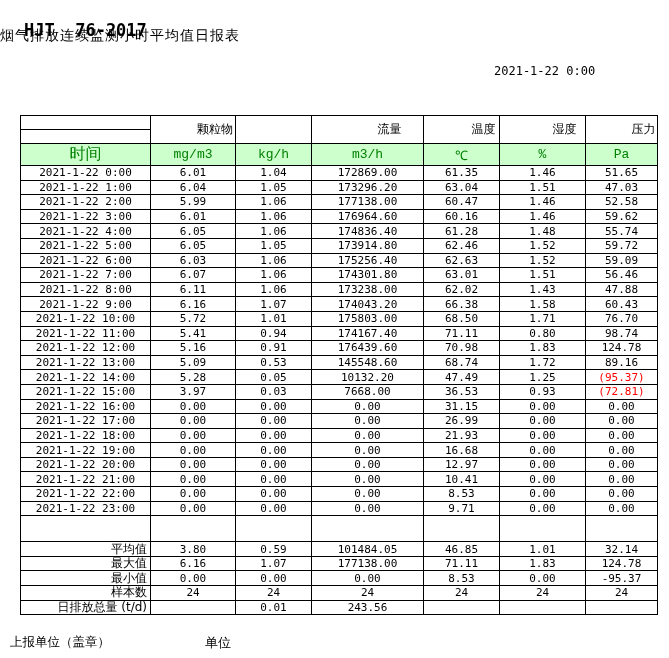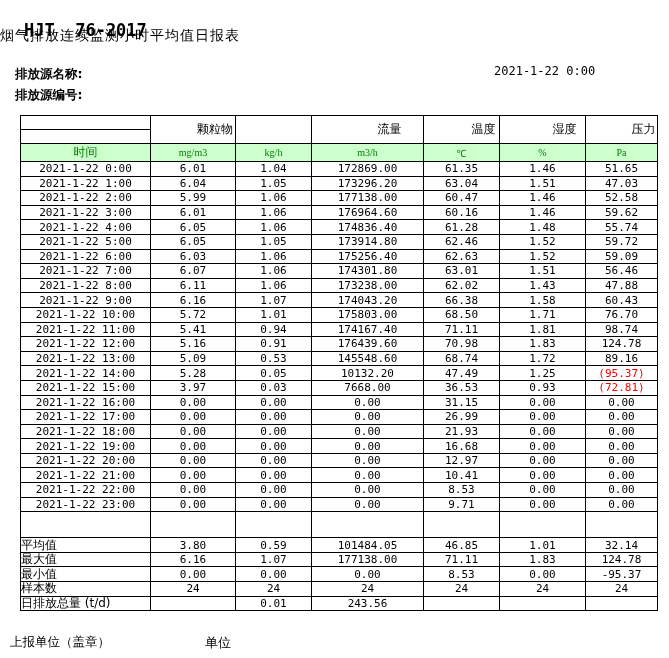--- a/index.html
+++ b/index.html
@@ -21,46 +21,42 @@
         font-family:"DejaVu Sans Mono",monospace;}
 
   table{position:absolute;top:115px;left:20px;border-collapse:collapse;table-layout:fixed;}
   td{border:1px solid var(--line);padding:0;text-align:center;vertical-align:middle;
      overflow:hidden;white-space:nowrap;}
   col.c-time{width:130px;} col.c-pm1{width:85px;} col.c-pm2{width:76px;}
   col.c-flow{width:112px;} col.c-temp{width:76px;} col.c-hum{width:86px;} col.c-pres{width:72px;}
 
   tr.h1 td{height:13px;font-size:12px;padding-left:44px;}
   tr.green td{background:var(--header-bg);color:var(--header-fg);height:16px;}
-  tr.green td.time-h{font-size:12px;}
-  tr.green td.unit{font-size:10px;font-family:Liberation Serif, serif;}
+  tr.green td.time-h{font-size:16px;}
+  tr.green td.unit{font-size:13px;font-family:Liberation Mono, monospace;}
 
   tbody td{height:13.6px;font-size:11px;line-height:13px;
            font-family:"DejaVu Sans Mono",monospace;}
   td.neg{color:var(--neg);}
   tr.spacer td{height:25px;}
   td.sum-label{font-family:"DejaVu Sans",sans-serif;font-size:12px;
-               text-align:left;padding-right:3px;}
+               text-align:right;padding-right:3px;}
 
   .foot1{position:absolute;top:615px;left:10px;font-size:12.5px;}
   .foot2{position:absolute;top:634px;left:10px;font-size:12.5px;}
   .foot-unit{position:absolute;top:634px;left:205px;font-size:13px;}
 </style>
 </head>
 <body>
 
 <div class="doc">
 
   <div class="std">HJT  76-2017</div>
   <div class="title">烟气排放连续监测小时平均值日报表</div>
 
-  <div class="meta-left">
-    <div>排放源名称:</div>
-    <div>排放源编号:</div>
-  </div>
   <div class="date">2021-1-22 0:00</div>
 
   <table>
     <colgroup>
       <col class="c-time">
         <col class="c-pm1">
         <col class="c-pm2">
         <col class="c-flow">
       <col class="c-temp">
         <col class="c-hum">
@@ -188,21 +184,21 @@
     <td>68.50</td>
     <td>1.71</td>
     <td>76.70</td>
   </tr>
         <tr>
     <td class="time-cell">2021-1-22 11:00</td>
     <td>5.41</td>
     <td>0.94</td>
     <td>174167.40</td>
     <td>71.11</td>
-    <td>1.81</td>
+    <td>0.80</td>
     <td>98.74</td>
   </tr>
         <tr>
     <td class="time-cell">2021-1-22 12:00</td>
     <td>5.16</td>
     <td>0.91</td>
     <td>176439.60</td>
     <td>70.98</td>
     <td>1.83</td>
     <td>124.78</td>

